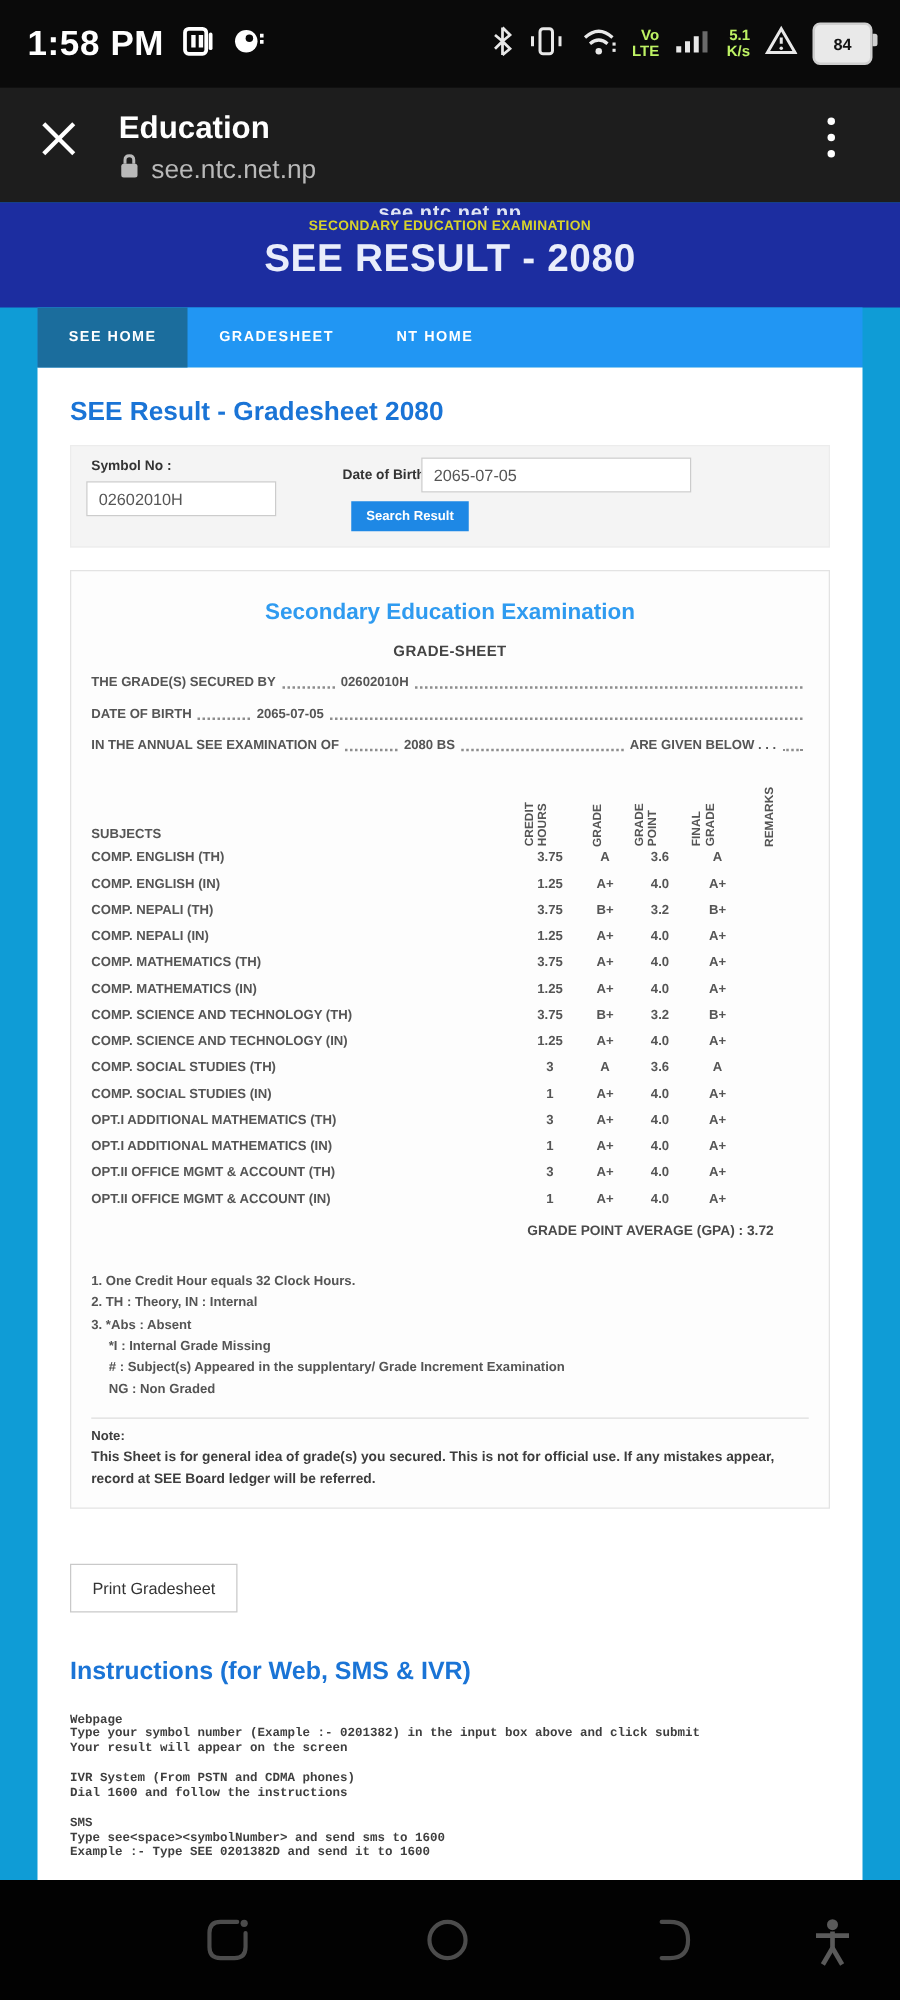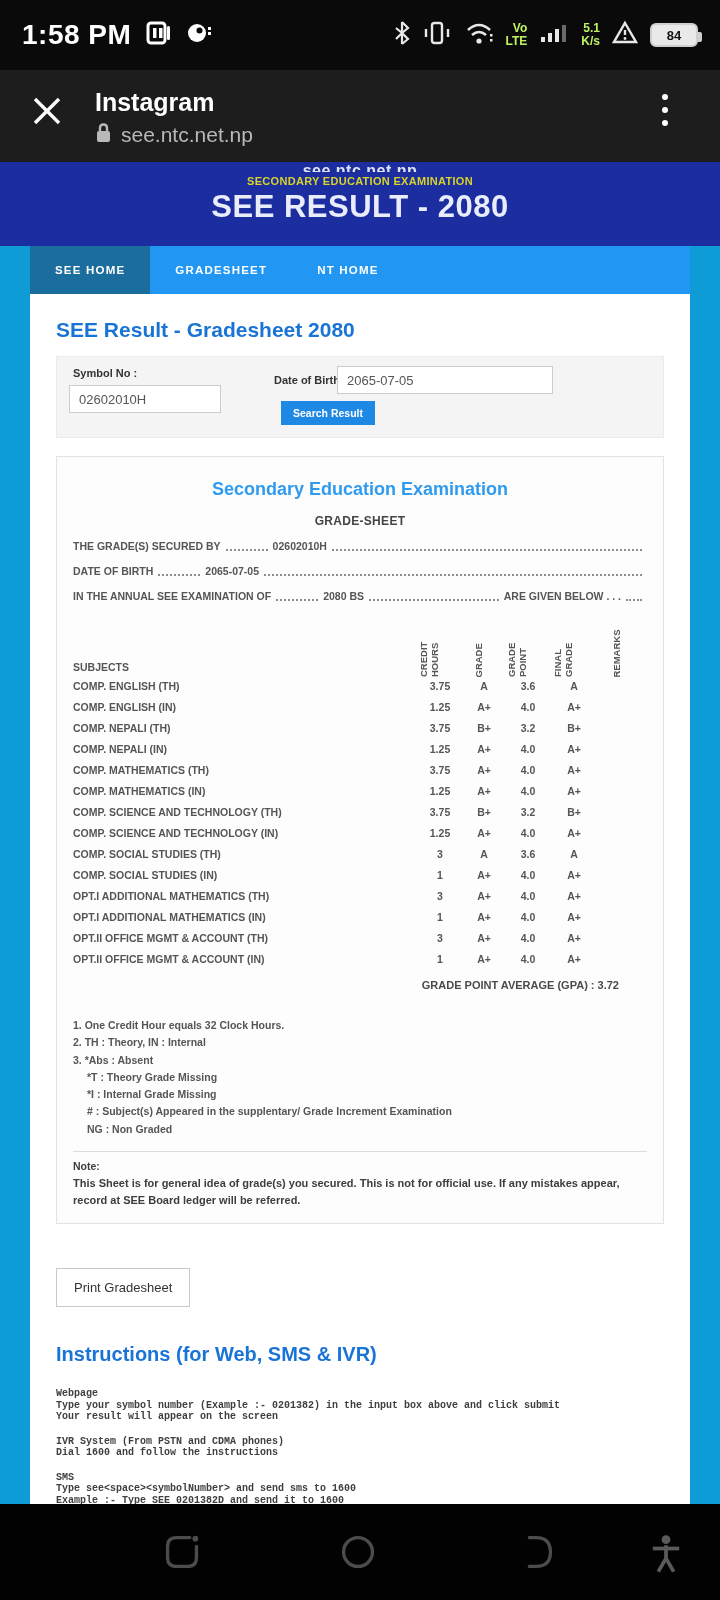--- a/index.html
+++ b/index.html
@@ -8,21 +8,21 @@
   .screen { position:relative; width:720px; height:1600px; background:#000; }
 
   
   .status-bar { position:absolute; top:0; left:0; width:720px; height:70px; background:#0a0a0a;
     display:flex; align-items:center; justify-content:space-between; padding:0 22px; color:#fff; }
   .sb-left { display:flex; align-items:center; gap:14px; }
   .sb-time { font-size:28px; font-weight:700; letter-spacing:.5px; }
   .sb-right { display:flex; align-items:center; gap:12px; }
   .sb-stack { display:flex; flex-direction:column; align-items:flex-end; line-height:13px;
     font-size:12px; font-weight:700; color:#bef264; }
-  .battery { position:relative; width:48px; height:24px; border:2px solid #cfcfcf; border-radius:6px;
+  .battery { position:relative; width:48px; height:34px; border:2px solid #cfcfcf; border-radius:6px;
     background:#e9e9e9; display:flex; align-items:center; justify-content:center; }
   .battery:after { content:""; position:absolute; right:-6px; top:7px; width:4px; height:10px;
     background:#cfcfcf; border-radius:0 2px 2px 0; }
   .battery-num { font-size:13px; font-weight:700; color:#111; }
 
   
   .browser-bar { position:absolute; top:70px; left:0; width:720px; height:92px; background:#1d1d1d; }
   .close-x { position:absolute; left:30px; top:24px; width:34px; height:34px; }
   .browser-title { position:absolute; left:95px; top:18px; color:#fff; font-size:25px; font-weight:700; }
   .browser-url-row { position:absolute; left:95px; top:52px; display:flex; align-items:center; gap:9px; }
@@ -181,21 +181,21 @@
     </div>
   </div>
 
   <div class="browser-bar">
     <span class="close-x">
       <svg width="34" height="34" viewBox="0 0 34 34">
           <line x1="5" y1="5" x2="29" y2="29" stroke="#fff" stroke-width="3.4"></line>
           <line x1="29" y1="5" x2="5" y2="29" stroke="#fff" stroke-width="3.4"></line>
         </svg>
     </span>
-    <span class="browser-title">Instagram</span>
+    <span class="browser-title">Education</span>
     <span class="browser-url-row">
       <span>
         <svg width="17" height="22" viewBox="0 0 17 22">
             <rect x="2" y="9" width="13" height="11" rx="2" fill="#b9b9b9"></rect>
             <path d="M5 9 V6 Q5 2.5 8.5 2.5 Q12 2.5 12 6 V9" fill="none" stroke="#b9b9b9" stroke-width="2.4"></path>
           </svg>
       </span>
       <span class="browser-url">see.ntc.net.np</span>
     </span>
     <span class="kebab">
@@ -391,21 +391,20 @@
           </div>
 
         <div class="gpa-line">
           <span>GRADE POINT AVERAGE (GPA) :</span>&nbsp;<span>3.72</span>
         </div>
 
         <div class="legend">
             <div>1. One Credit Hour equals 32 Clock Hours.</div>
             <div>2. TH : Theory, IN : Internal</div>
             <div>3. *Abs : Absent</div>
-            <div class="indent">*T : Theory Grade Missing</div>
             <div class="indent">*I : Internal Grade Missing</div>
             <div class="indent"># : Subject(s) Appeared in the supplentary/ Grade Increment Examination</div>
             <div class="indent">NG : Non Graded</div>
           </div>
 
         <div class="note-divider"></div>
         <div class="note-label">Note:</div>
         <div class="note-text">This Sheet is for general idea of grade(s) you secured. This is not for official use. If any mistakes appear, record at SEE Board ledger will be referred.</div>
       </div>
 

